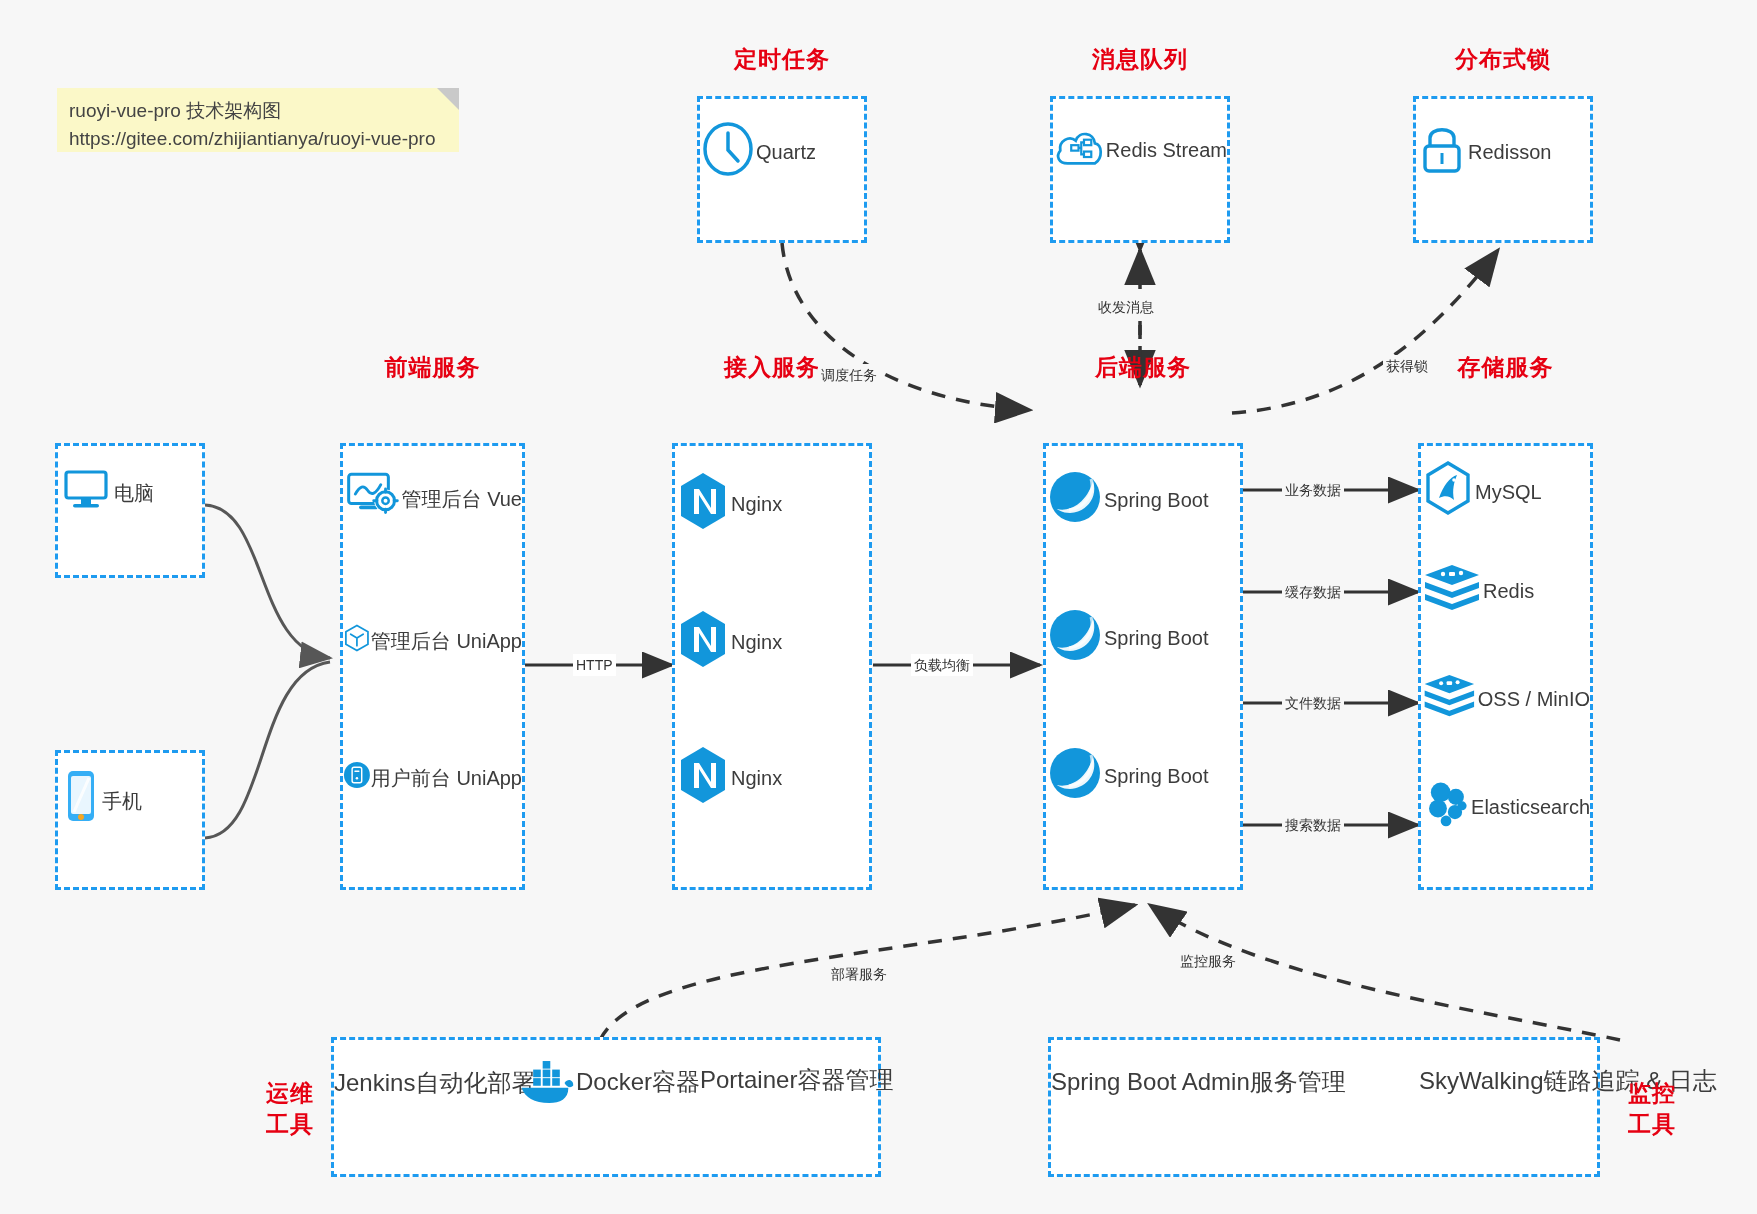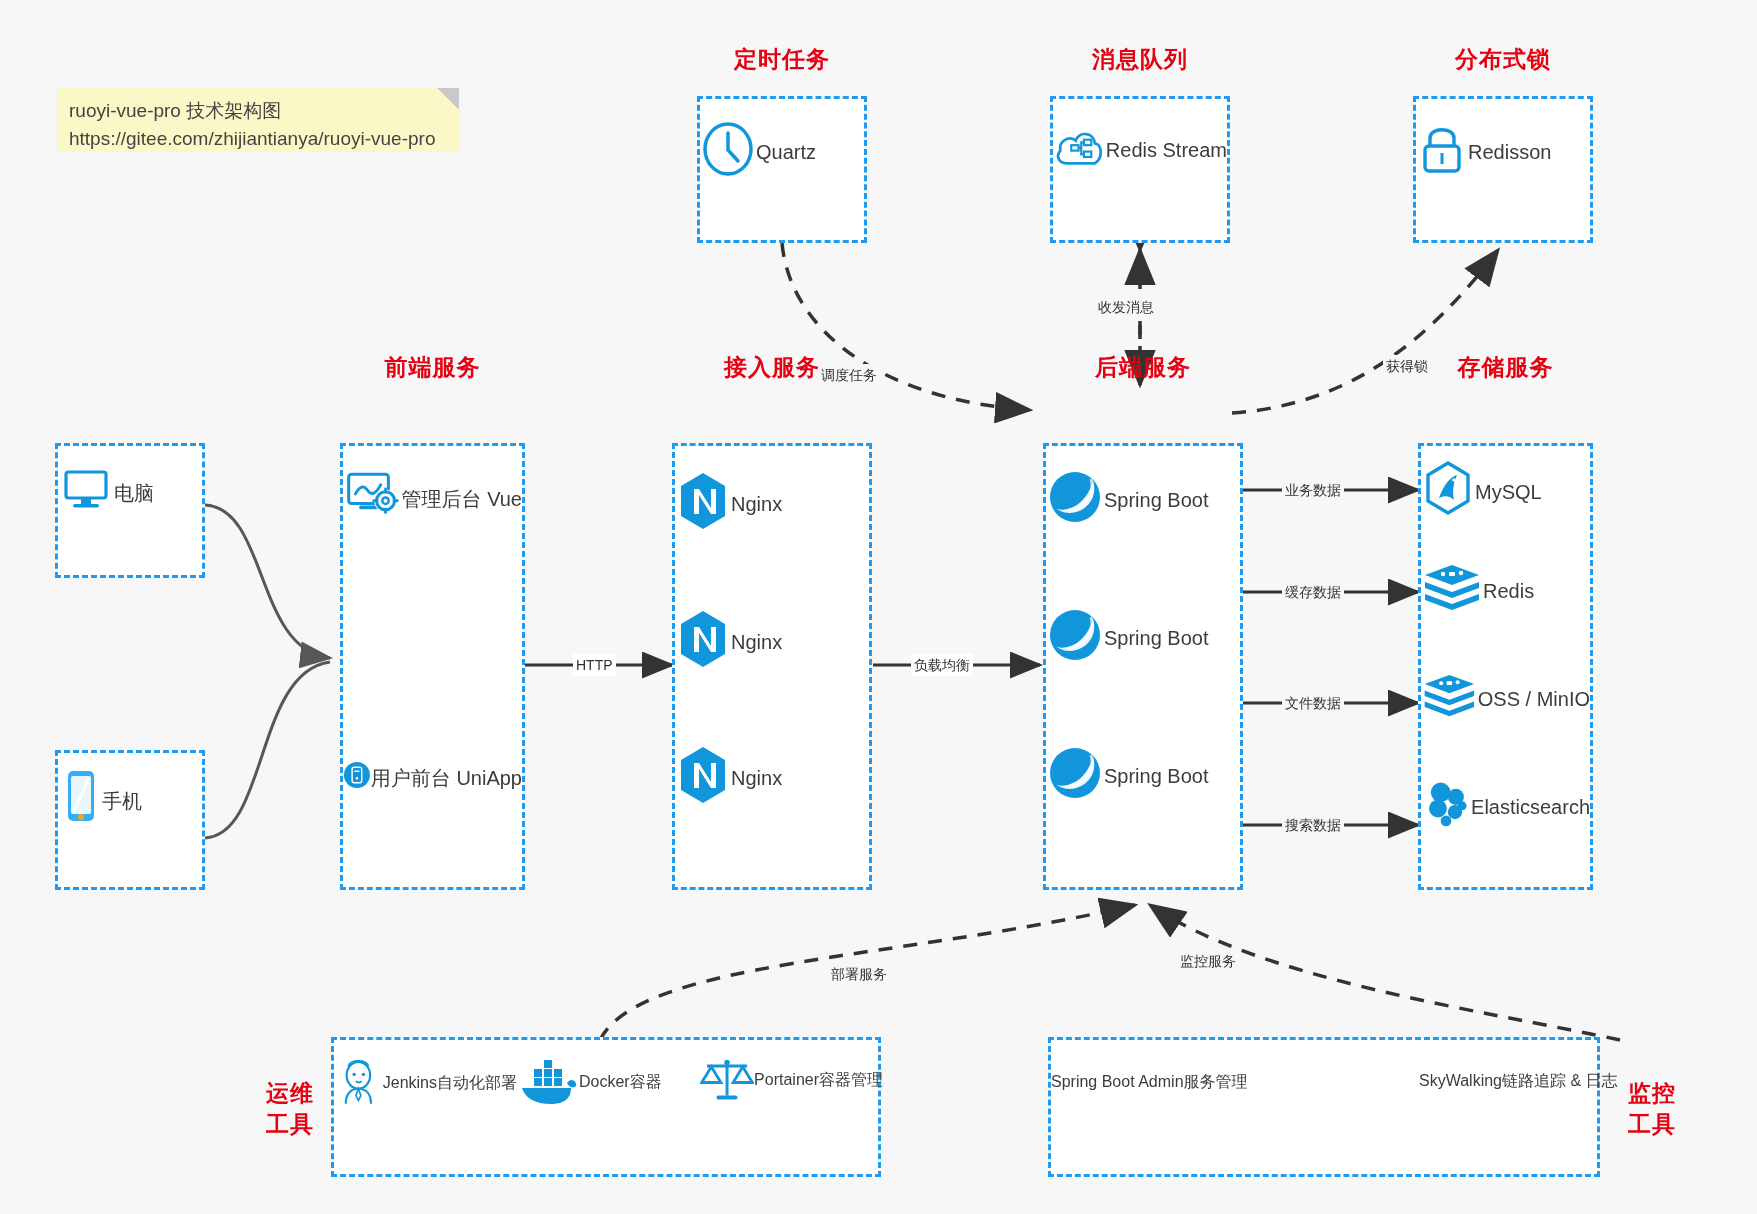--- a/index.html
+++ b/index.html
@@ -33,21 +33,21 @@
   
   .node{
     position:absolute;
     display:flex;flex-direction:row;align-items:center;justify-content:flex-start;
     width:100%;
   }
   .cap{
     font-size:20px;color:#3c3c3c;white-space:nowrap;margin-top:6px;text-align:center;
     font-family:"Liberation Sans","DejaVu Sans",sans-serif;
   }
-  .cap2{font-size:16px;color:#3c3c3c;white-space:nowrap;text-align:center;line-height:27px;}
+  .cap2{font-size:24px;color:#3c3c3c;white-space:nowrap;text-align:center;line-height:27px;}
   .icon{display:block;}
 
   
   #note{
     position:absolute;left:57px;top:88px;width:402px;height:64px;
     background:#FBF8C8;
     color:#444;font-size:19px;line-height:28px;
     padding:9px 12px 0 12px;box-sizing:border-box;
     white-space:nowrap;
   }
@@ -187,20 +187,27 @@
         <g stroke="#1296DB" stroke-width="3" stroke-linecap="round">
           <line x1="45" y1="20.5" x2="45" y2="24"></line>
             <line x1="45" y1="42" x2="45" y2="45.5"></line>
           <line x1="32.5" y1="33" x2="36" y2="33"></line>
             <line x1="54" y1="33" x2="57.5" y2="33"></line>
         </g>
       </svg>
       <div class="cap">管理后台 Vue</div>
     </div>
 
+    <div class="node" style="top:162px;">
+      <svg class="icon" width="58" height="60" viewBox="0 0 58 60">
+        <path d="M29 4 L52 17 L52 43 L29 56 L6 43 L6 17 Z" fill="none" stroke="#1296DB" stroke-width="3.6"></path>
+        <path d="M29 30 L29 46 M29 30 L16 22 M29 30 L42 22" fill="none" stroke="#1296DB" stroke-width="3.6" stroke-linecap="round"></path>
+      </svg>
+      <div class="cap">管理后台 UniApp</div>
+    </div>
 
     <div class="node" style="top:300px;">
       <svg class="icon" width="58" height="58" viewBox="0 0 58 58">
         <circle cx="29" cy="29" r="27" fill="#1296DB"></circle>
         <rect x="19" y="13" width="20" height="32" rx="4" fill="none" stroke="#ffffff" stroke-width="3"></rect>
         <line x1="25" y1="21" x2="33" y2="21" stroke="#ffffff" stroke-width="3" stroke-linecap="round"></line>
         <circle cx="29" cy="36" r="2.6" fill="#ffffff"></circle>
       </svg>
       <div class="cap">用户前台 UniApp</div>
     </div>

